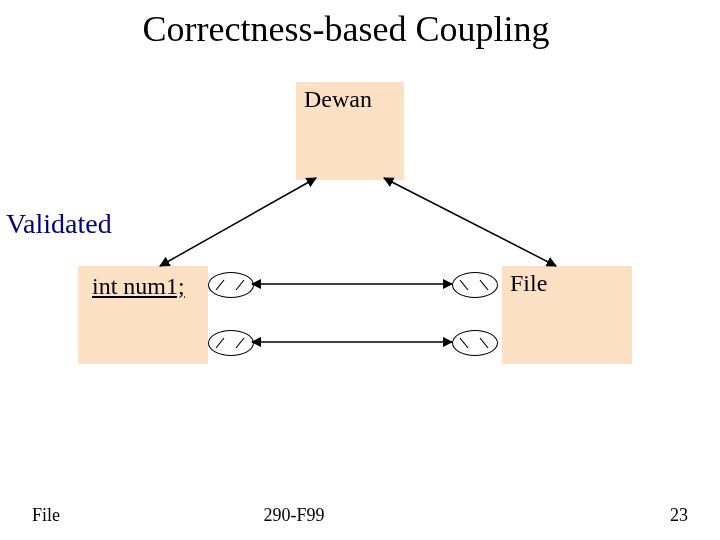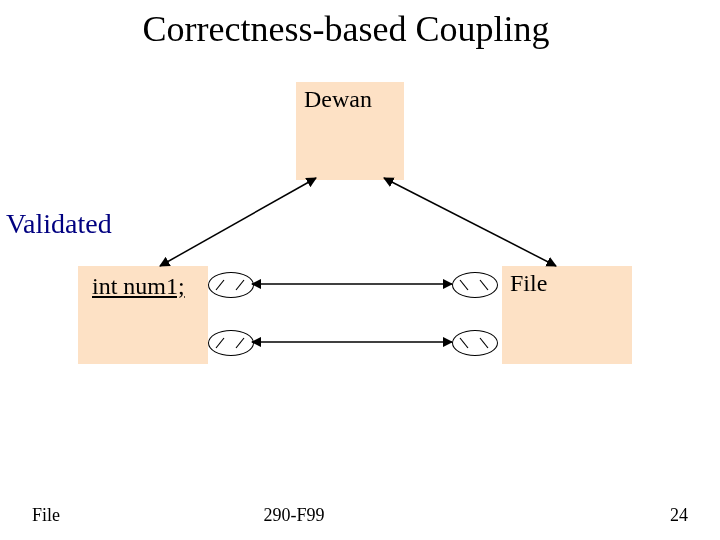--- a/index.html
+++ b/index.html
@@ -125,15 +125,15 @@
     <line x1="460" y1="280" x2="468" y2="290" stroke="#000" stroke-width="1.2"></line>
     <line x1="480" y1="280" x2="488" y2="290" stroke="#000" stroke-width="1.2"></line>
     <line x1="216" y1="348" x2="224" y2="338" stroke="#000" stroke-width="1.2"></line>
     <line x1="236" y1="348" x2="244" y2="338" stroke="#000" stroke-width="1.2"></line>
     <line x1="460" y1="338" x2="468" y2="348" stroke="#000" stroke-width="1.2"></line>
     <line x1="480" y1="338" x2="488" y2="348" stroke="#000" stroke-width="1.2"></line>
   </svg>
 
   <div class="footer-left">File</div>
   <div class="footer-center">290-F99</div>
-  <div class="footer-right">24</div>
+  <div class="footer-right">23</div>
 
 </div>
 
 </body></html>

